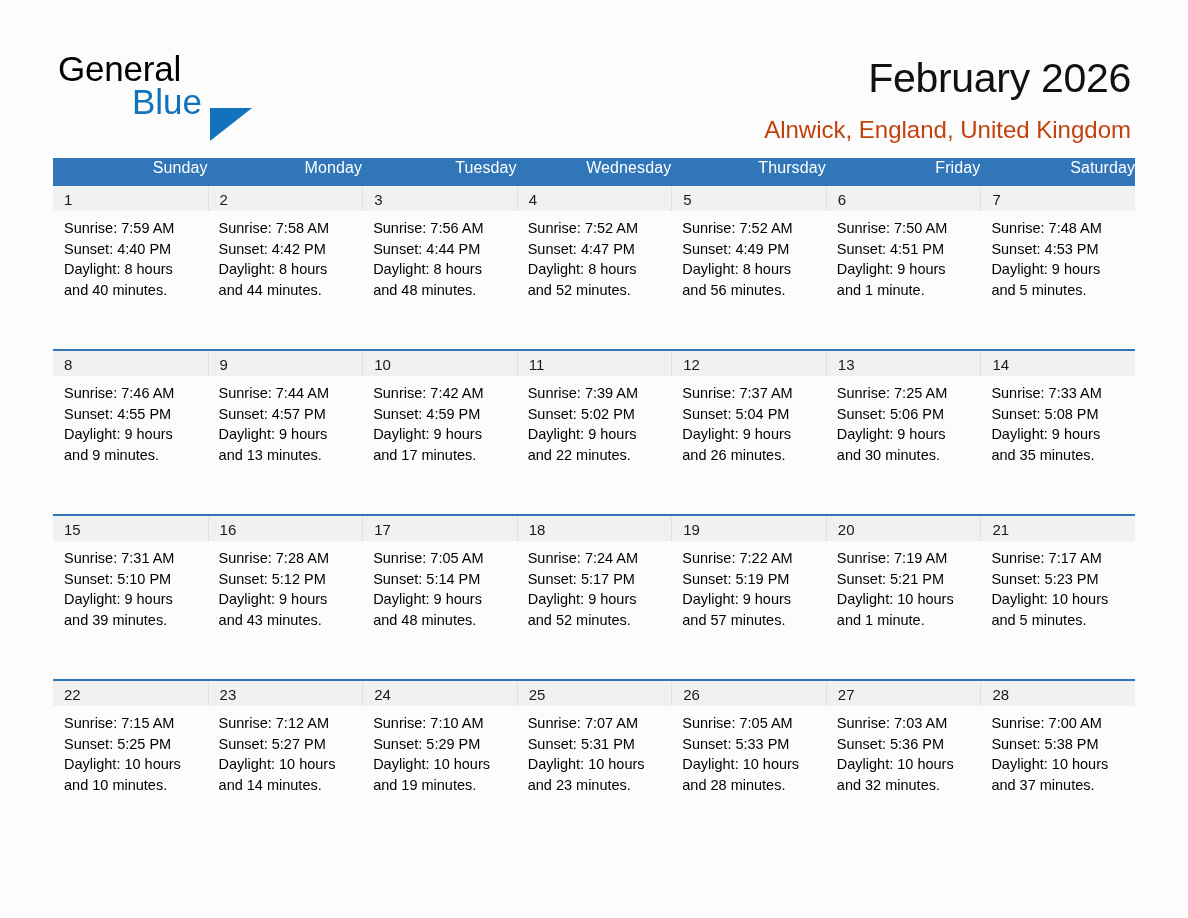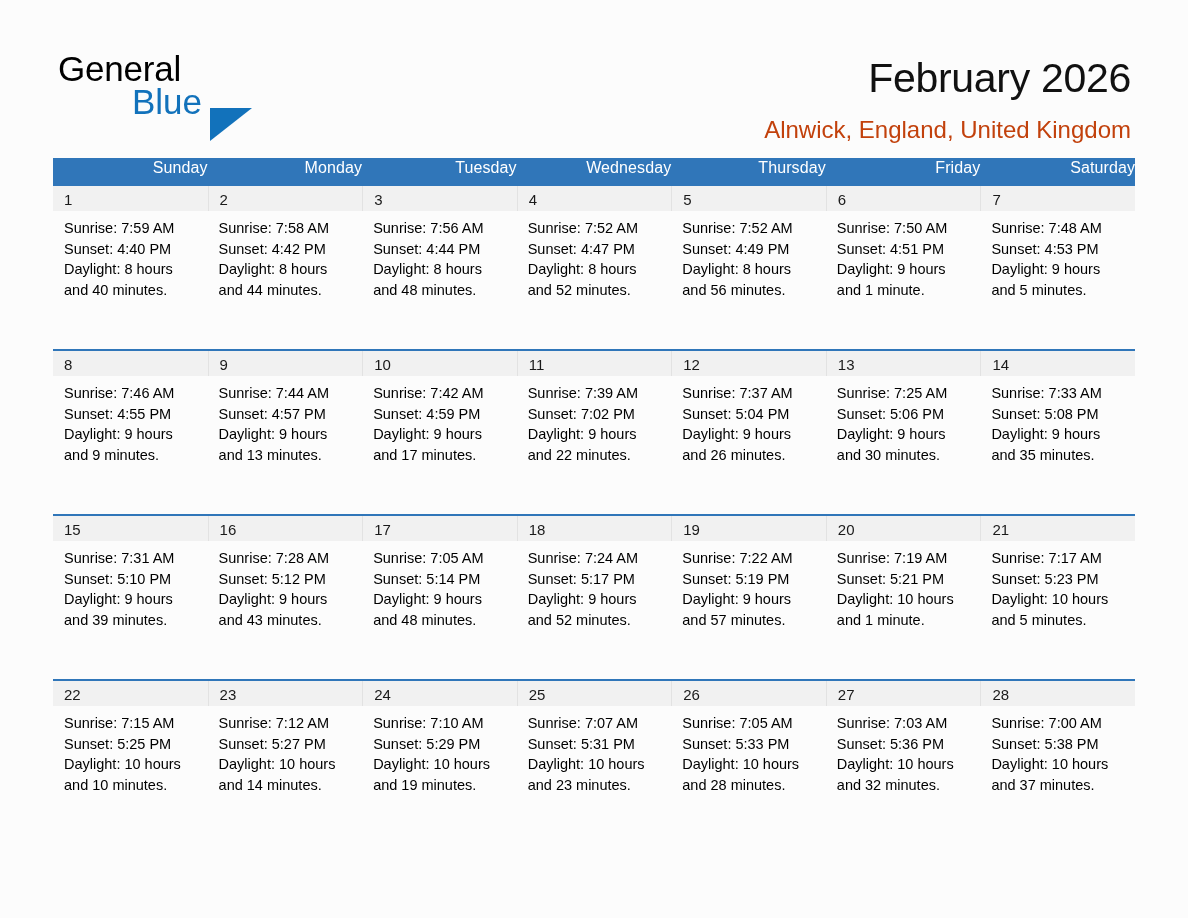--- a/index.html
+++ b/index.html
@@ -304,21 +304,21 @@
                   <div>Daylight: 9 hours</div>
                   <div>and 17 minutes.</div>
                 </div>
               </div>
             </td>
           <td>
               <div class="cell-inner">
                 <div class="daynum-band">11</div>
                 <div class="cell-body">
                   <div>Sunrise: 7:39 AM</div>
-                  <div>Sunset: 7:02 PM</div>
+                  <div>Sunset: 5:02 PM</div>
                   <div>Daylight: 9 hours</div>
                   <div>and 22 minutes.</div>
                 </div>
               </div>
             </td>
           <td>
               <div class="cell-inner">
                 <div class="daynum-band">12</div>
                 <div class="cell-body">
                   <div>Sunrise: 7:37 AM</div>

